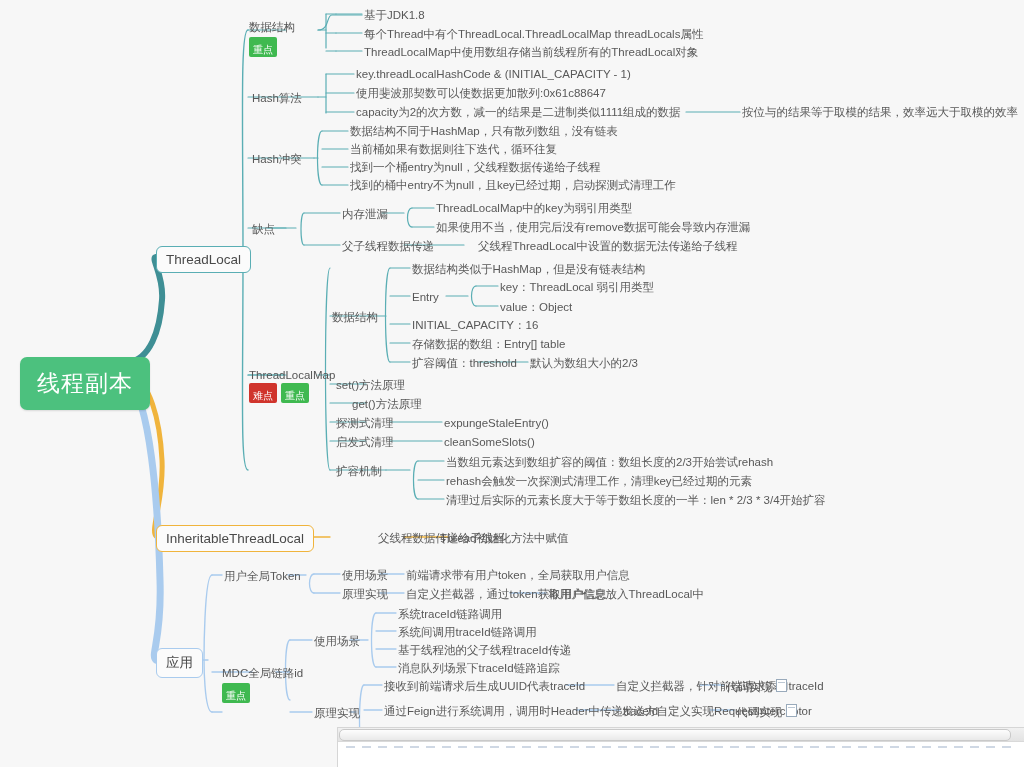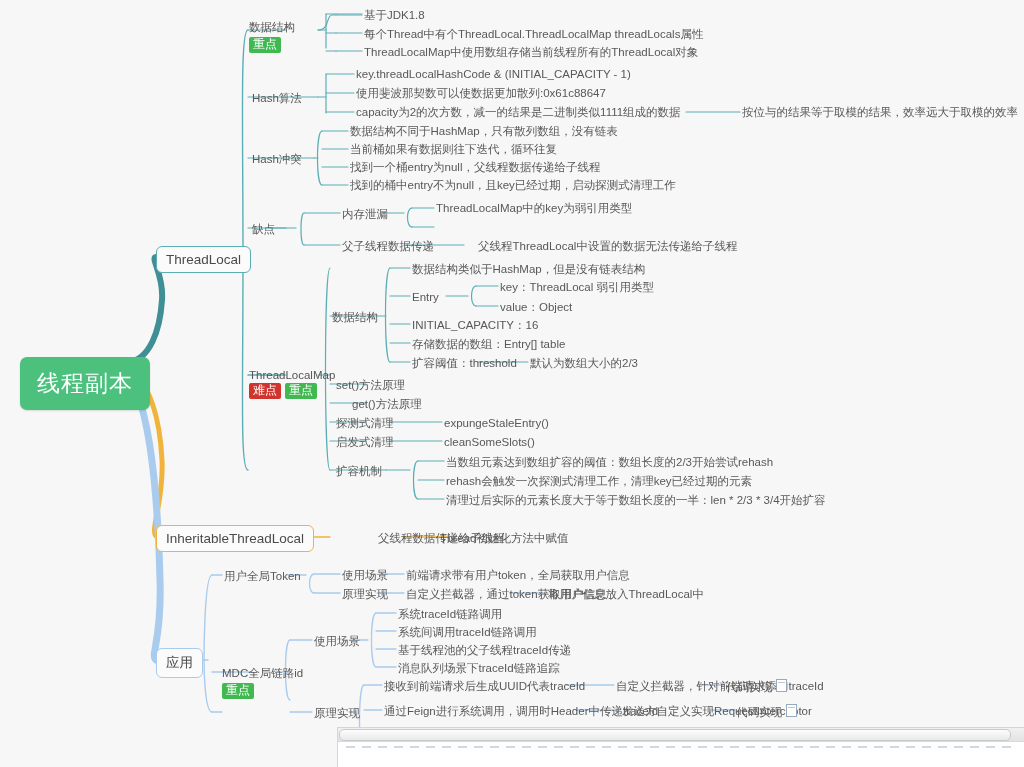--- a/index.html
+++ b/index.html
@@ -43,23 +43,23 @@
     color:#585858;
     line-height:1.25;
   }
 
   .labelwrap{position:absolute;white-space:nowrap;}
   .labelwrap .txt{font-size:11.5px;color:#555;display:block;}
 
   .badges{margin-top:2px;display:flex;gap:4px;}
   .badge{
     display:inline-block;
-    font-size:12px;
+    font-size:10px;
     color:#fff;
-    padding:1px 4px 2px 4px;
+    padding:7px 4px 2px 4px;
     border-radius:2px;
     line-height:1.1;
     letter-spacing:0;
   }
   .badge.red{background:#d0342c;}
   .badge.green{background:#3fb950;}
 
   .noteicon{
     display:inline-block;
     width:9px;height:11px;
@@ -229,20 +229,21 @@
 
   <div class="node t" style="left:252px;top:152px;">Hash冲突</div>
   <div class="node t" style="left:350px;top:124px;">数据结构不同于HashMap，只有散列数组，没有链表</div>
   <div class="node t" style="left:350px;top:142px;">当前桶如果有数据则往下迭代，循环往复</div>
   <div class="node t" style="left:350px;top:160px;">找到一个桶entry为null，父线程数据传递给子线程</div>
   <div class="node t" style="left:350px;top:178px;">找到的桶中entry不为null，且key已经过期，启动探测式清理工作</div>
 
   <div class="node t" style="left:252px;top:222px;">缺点</div>
   <div class="node t" style="left:342px;top:207px;">内存泄漏</div>
   <div class="node t" style="left:436px;top:201px;">ThreadLocalMap中的key为弱引用类型</div>
+  <div class="node t" style="left:436px;top:220px;">如果使用不当，使用完后没有remove数据可能会导致内存泄漏</div>
   <div class="node t" style="left:342px;top:239px;">父子线程数据传递</div>
   <div class="node t" style="left:478px;top:239px;">父线程ThreadLocal中设置的数据无法传递给子线程</div>
 
   <div class="labelwrap" style="left:249px;top:369px;">
     <span class="txt">ThreadLocalMap</span>
     <span class="badges">
       <span class="badge red">难点</span>
       <span class="badge green">重点</span>
     </span>
   </div>

